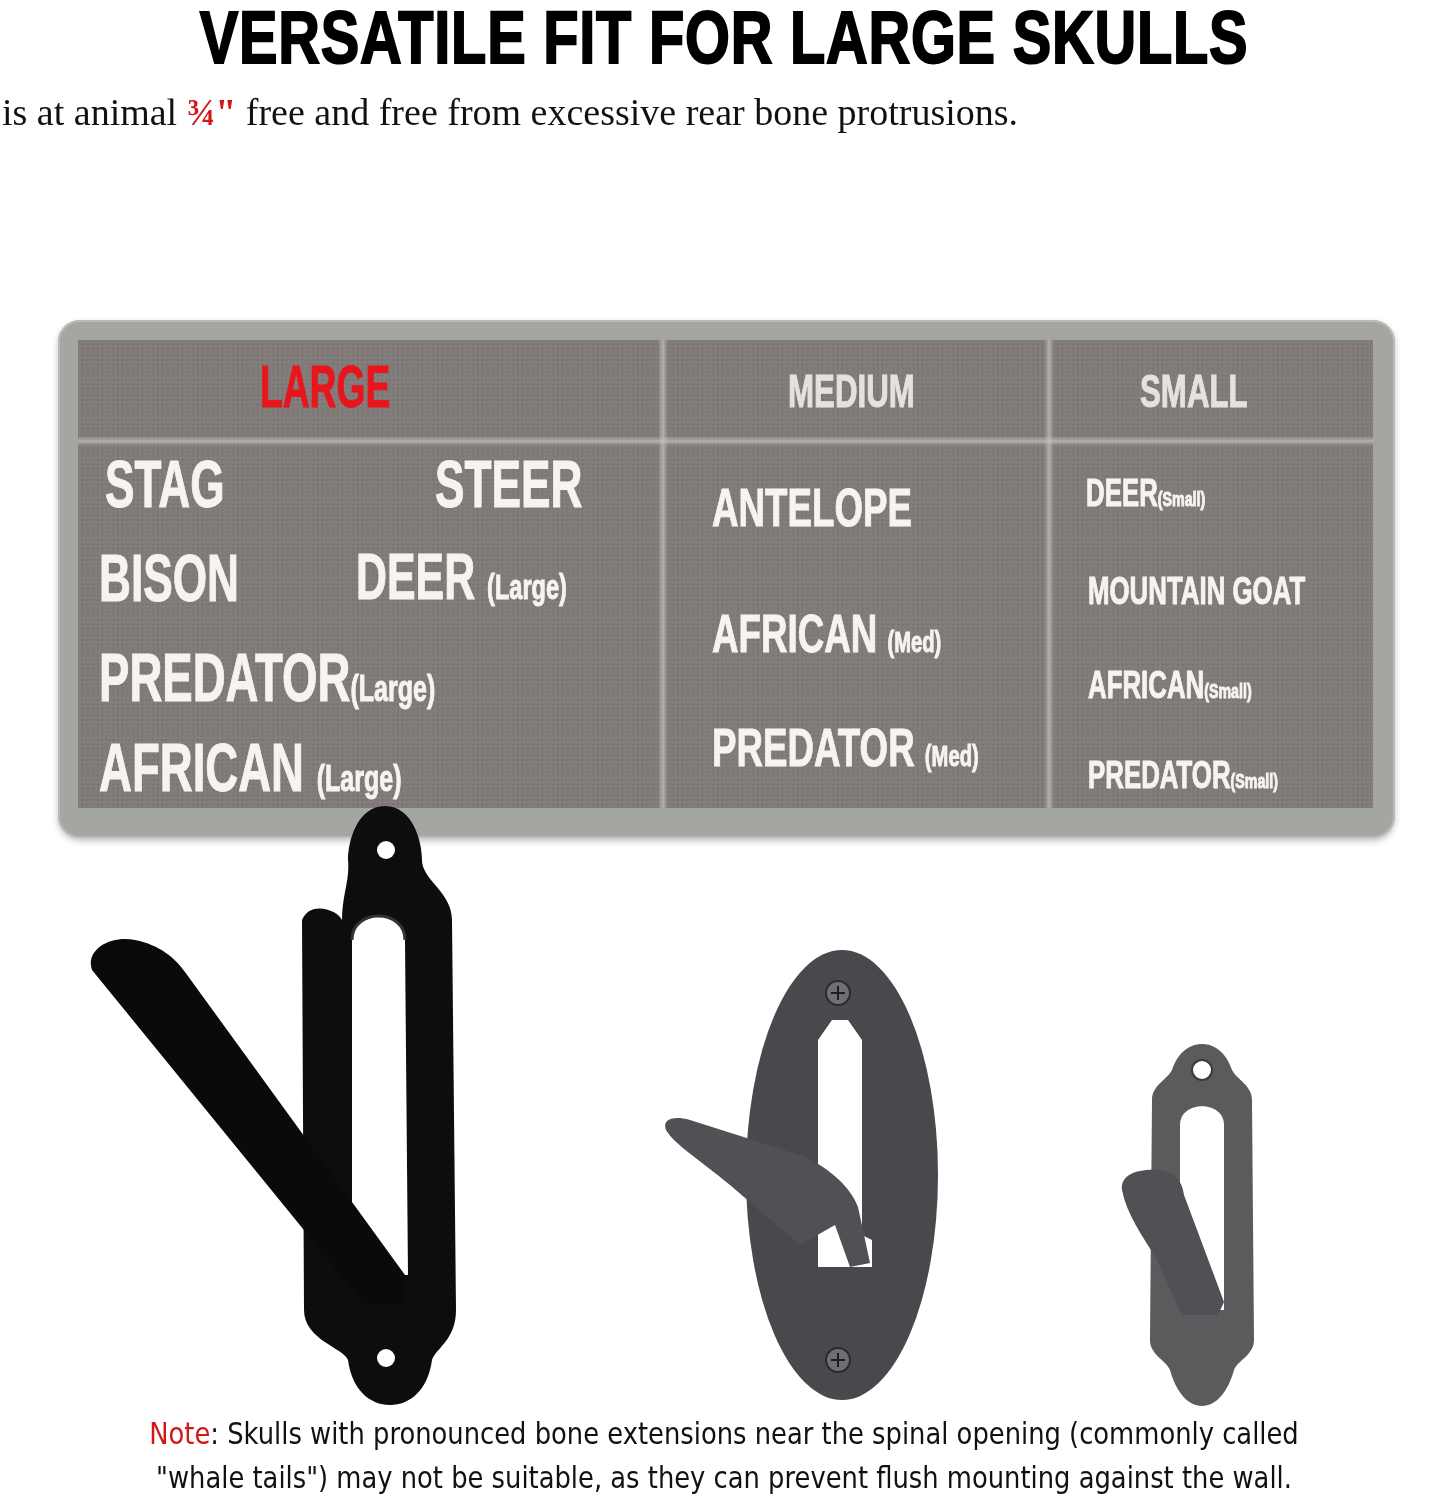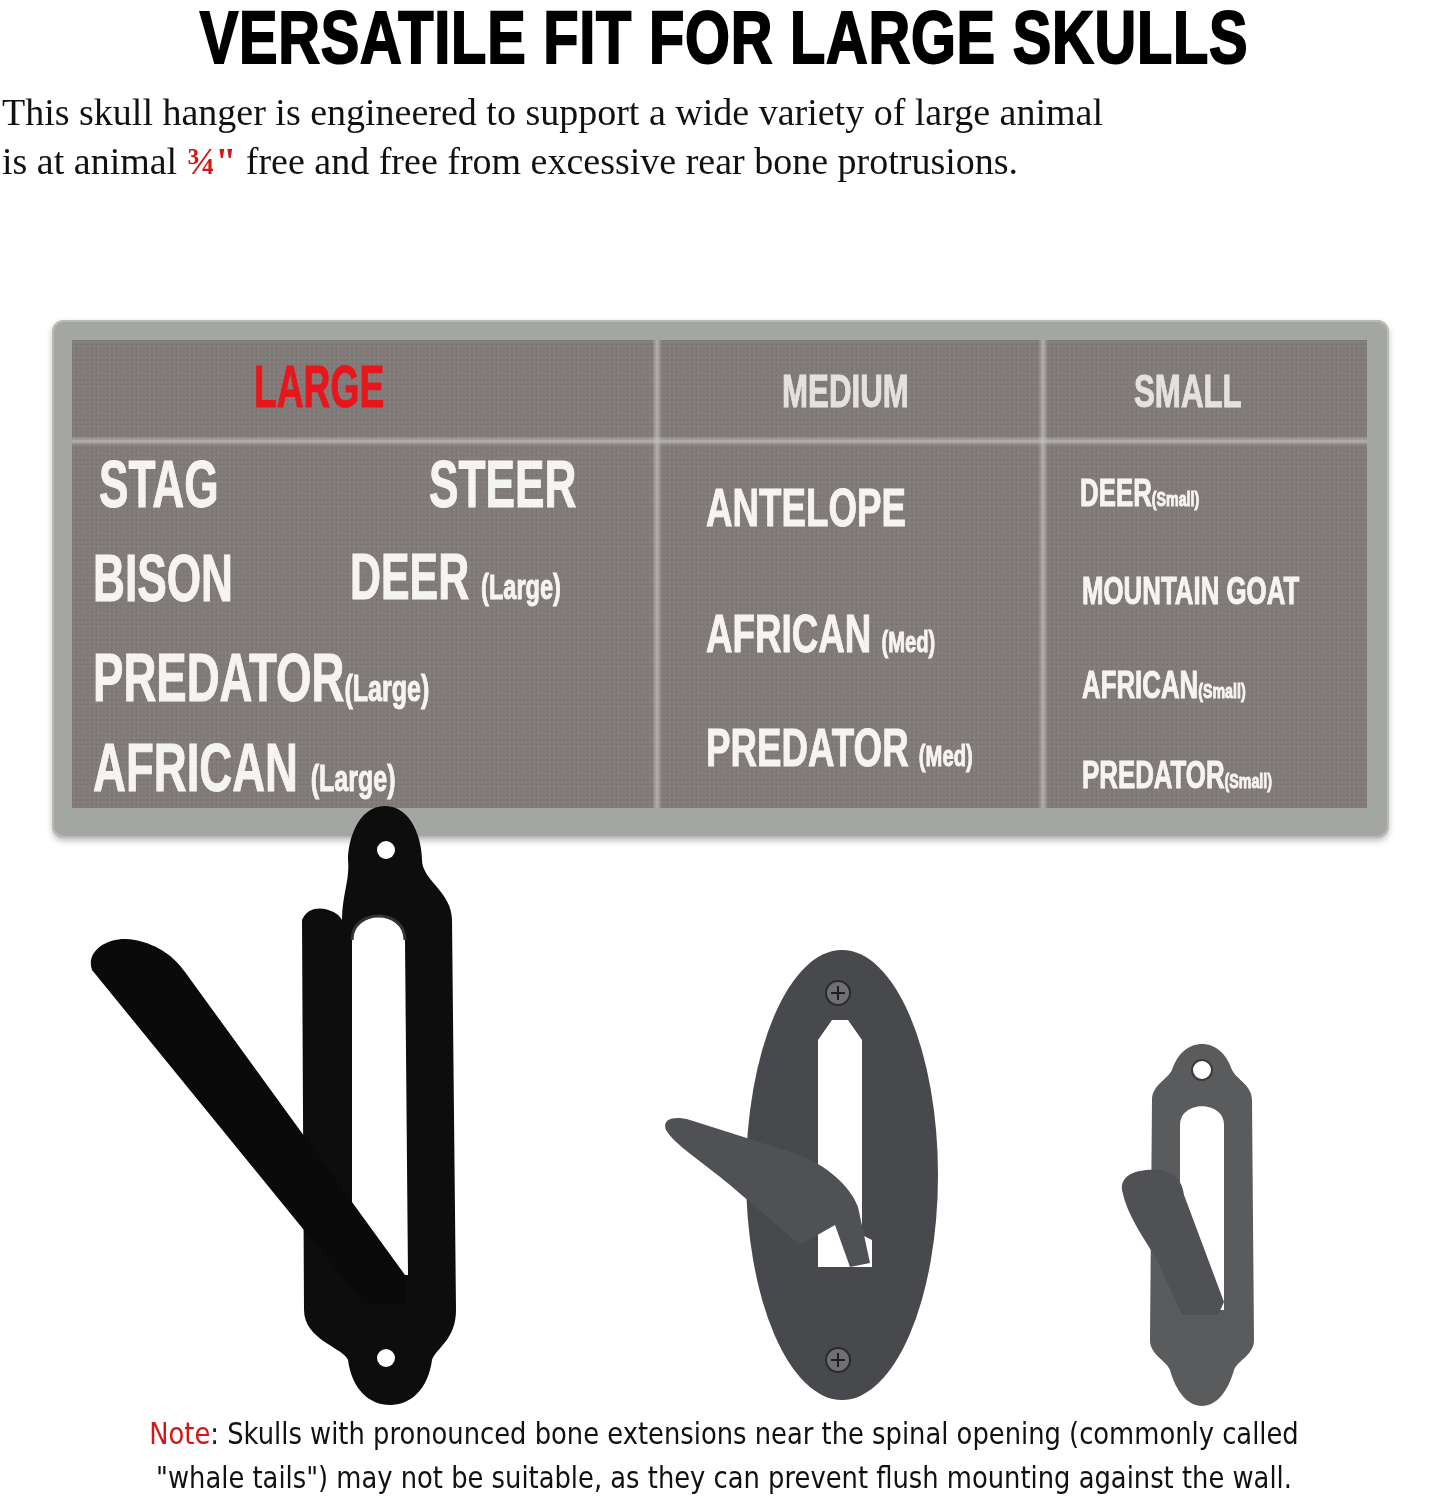--- a/index.html
+++ b/index.html
@@ -16,22 +16,22 @@
     }
     .intro {
       position: absolute; left: 2px; top: 88px; width: 1446px;
       font-family: "Liberation Serif", serif; font-size: 38px; line-height: 49px;
       color: #111; white-space: nowrap;
     }
     .intro .red { color: #d01818; font-weight: bold; }
 
     
     .board {
-      position: absolute; left: 52px; top: 320px; width: 1337px; height: 518px;
-      border-radius: 12px;
+      position: absolute; left: 58px; top: 320px; width: 1337px; height: 518px;
+      border-radius: 22px;
       background: #a4a6a1;
       box-shadow: 0 3px 6px rgba(0,0,0,0.25), inset 0 0 0 2px #b9bbb6;
     }
     .board-inner {
       position: absolute; left: 20px; top: 20px; right: 22px; bottom: 30px;
       background: #807a78;
       background-image:
         radial-gradient(rgba(255,255,255,0.06) 1px, transparent 1px),
         radial-gradient(rgba(0,0,0,0.07) 1px, transparent 1px);
       background-size: 4px 4px, 5px 5px;
@@ -66,21 +66,20 @@
       transform: scaleX(0.86); transform-origin: center top;
     }
     .note .red { color: #d01818; }
   </style>
 </head>
 <body>
 
 <div class="title">VERSATILE FIT FOR LARGE SKULLS</div>
 
 <div class="intro">
-  <div>This skull hanger is engineered to support a wide variety of large animal</div>
   <div><span>is at animal </span><span class="red">¾"</span><span> free and free from excessive rear bone protrusions.</span></div>
 </div>
 
 <div class="board">
   <div class="board-inner">
     <div class="grid-line-h"></div>
     <div class="grid-line-v" style="left:580px;"></div>
     <div class="grid-line-v" style="left:966px;"></div>
 
     <div class="cond hdr-large" style="left:182px; top:12px; font-size:60px; transform:scaleX(0.62);">LARGE</div>

